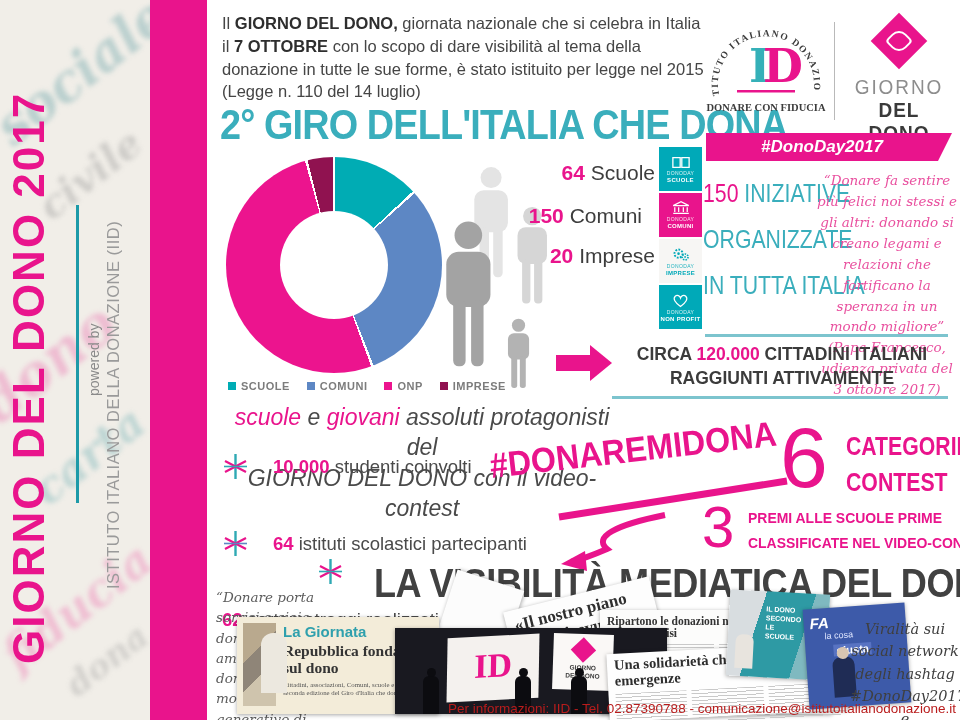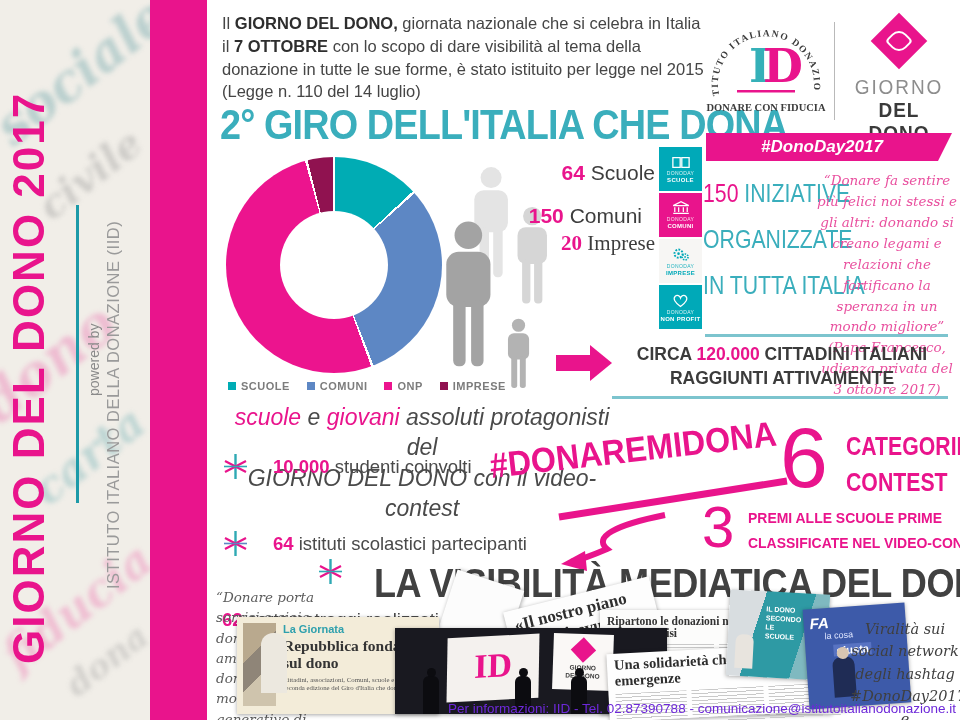--- a/index.html
+++ b/index.html
@@ -40,21 +40,21 @@
   .legend-item i { width:8px; height:8px; display:inline-block; }
   .legend-item span { font-size:11px; font-weight:bold; color:#7c7c7c; letter-spacing:.5px; }
 
   
   .people { left:438px; top:150px; }
 
   
   .stat { width:255px; text-align:right; font-size:21px; color:#3d3d3d; line-height:1.25; }
   .stat b { color:#e9148c; }
   .stat1 { left:400px; top:160px; } .stat2 { left:387px; top:203px; }
-  .stat3 { left:400px; top:230px;font-family:Liberation Serif, serif; } .stat4 { left:435px; top:275px; width:220px; }
+  .stat3 { left:400px; top:243px; } .stat4 { left:435px; top:275px; width:220px; }
 
   
   .badges { left:659px; top:147px; width:43px; display:flex; flex-direction:column; gap:2px; }
   .badge { width:43px; height:44px; display:flex; flex-direction:column; align-items:center; justify-content:center; gap:1px; }
   .badge-teal { background:#00a9b8; color:#fff; }
   .badge-pink { background:#e9148c; color:#fff; }
   .badge-white{ background:#f7f6f4; color:#00a9b8; }
   .badge .b-don { font-size:5px; letter-spacing:.4px; opacity:.85; }
   .badge .b-cat { font-size:6px; font-weight:bold; letter-spacing:.3px; white-space:nowrap; }
 
@@ -117,21 +117,21 @@
   .clip { box-shadow:0 1px 4px rgba(0,0,0,.35); }
   .stripes { background:repeating-linear-gradient(#c9c9c9 0 1px, transparent 1px 3.5px); }
   .clip-tilt1 { left:432px; top:588px; width:90px; height:70px; background:#fcfcfc; transform:rotate(-72deg); }
   .clip-quote { left:512px; top:593px; width:150px; height:92px; background:#fdfdfd; transform:rotate(-14deg);
                 padding:6px 8px; font-family:"Liberation Serif", serif; font-weight:bold; font-size:17px;
                 color:#2f2f2f; line-height:1.2; }
   .newspaper { left:237px; top:617px; width:202px; height:97px; background:#f3ecd9; display:flex; padding:6px; gap:7px; }
   .np-photo { width:66px; height:83px; background:linear-gradient(135deg,#b9a98e 0 35%,#8f8578 35% 60%,#cfc4ad 60%); position:relative; }
   .np-photo::after { content:""; position:absolute; left:18px; top:10px; width:26px; height:60px;
                      background:#ece8df; border-radius:12px 12px 0 0; }
-  .np-kicker { color:#2fa0ad; font-weight:bold; font-size:11px; }
+  .np-kicker { color:#2fa0ad; font-weight:bold; font-size:15px; }
   .np-headline { font-family:"Liberation Serif", serif; font-weight:bold; font-size:15.5px; line-height:1.12; color:#343434; margin:2px 0 4px; }
   .np-body { font-family:"Liberation Serif", serif; font-size:6.8px; color:#555; line-height:1.25; }
   .stage { left:395px; top:628px; width:272px; height:86px; background:#191920; overflow:hidden; }
   .stage-screenL { position:absolute; left:52px; top:8px; width:92px; height:64px; background:#f4f1ee;
                    transform:rotate(-3deg) skewX(-4deg); text-align:center; }
   .stage-screenL .id { font-family:"Liberation Serif", serif; font-weight:bold; font-size:34px; color:#e9148c; line-height:60px; }
   .stage-screenR { position:absolute; left:158px; top:6px; width:60px; height:56px; background:#faf8f6;
                    transform:rotate(2deg); text-align:center; padding-top:4px; }
   .stage-screenR .mini-diamond { width:18px; height:18px; background:#e9148c; transform:rotate(45deg); margin:3px auto 5px; }
   .stage-screenR .mini-label { font-size:6.5px; font-weight:bold; color:#3c3c3c; line-height:1.2; }
@@ -148,21 +148,21 @@
   .tv1 { left:728px; top:592px; width:100px; height:86px; background:linear-gradient(105deg,#d8dde0 0 30%,#2e9aa4 30% 70%,#7fb9c0 70%); transform:rotate(3deg); padding:5px; }
   .tv1 .tv1-label { font-size:7px; font-weight:bold; color:#fff; width:40px; line-height:1.3; margin-left:32px; margin-top:8px; }
   .tv1 .tv1-person { position:absolute; left:8px; bottom:8px; width:18px; height:34px; background:#e8e4de; border-radius:7px 7px 0 0; }
   .tv2 { left:806px; top:606px; width:102px; height:100px; background:#3d5aa9; transform:rotate(-4deg); padding:6px; }
   .tv2 .fa { font-size:15px; font-weight:bold; color:#fff; font-style:italic; }
   .tv2 .cosa { font-size:9px; color:#dfe6ff; margin-left:14px; }
   .tv2 .giusta { font-size:11px; font-weight:bold; color:#fff; margin-left:22px; background:#5873c2; display:inline-block; padding:0 3px; }
   .tv2 .tv2-person { position:absolute; left:26px; bottom:10px; width:22px; height:40px; background:#1f2c55; border-radius:8px 8px 0 0; }
   .tv2 .tv2-person::before { content:""; position:absolute; left:5px; top:-10px; width:12px; height:12px; border-radius:50%; background:#d8c5b2; }
   .social { left:850px; top:618px; width:110px; text-align:center; font-size:14.5px; line-height:1.55; color:#3f3f3f; }
-  .footer { right:4px; top:701px; font-size:13.5px; color:#6d28d9; }
+  .footer { right:4px; top:701px; font-size:13.5px; color:#b91c1c; }
 </style>
 </head>
 <body>
 
 <div class="poster">
 
   <div class="abs sidebar-bg">
     <div class="watermarks">
       <span>sociale</span>
       <span>civile</span>

